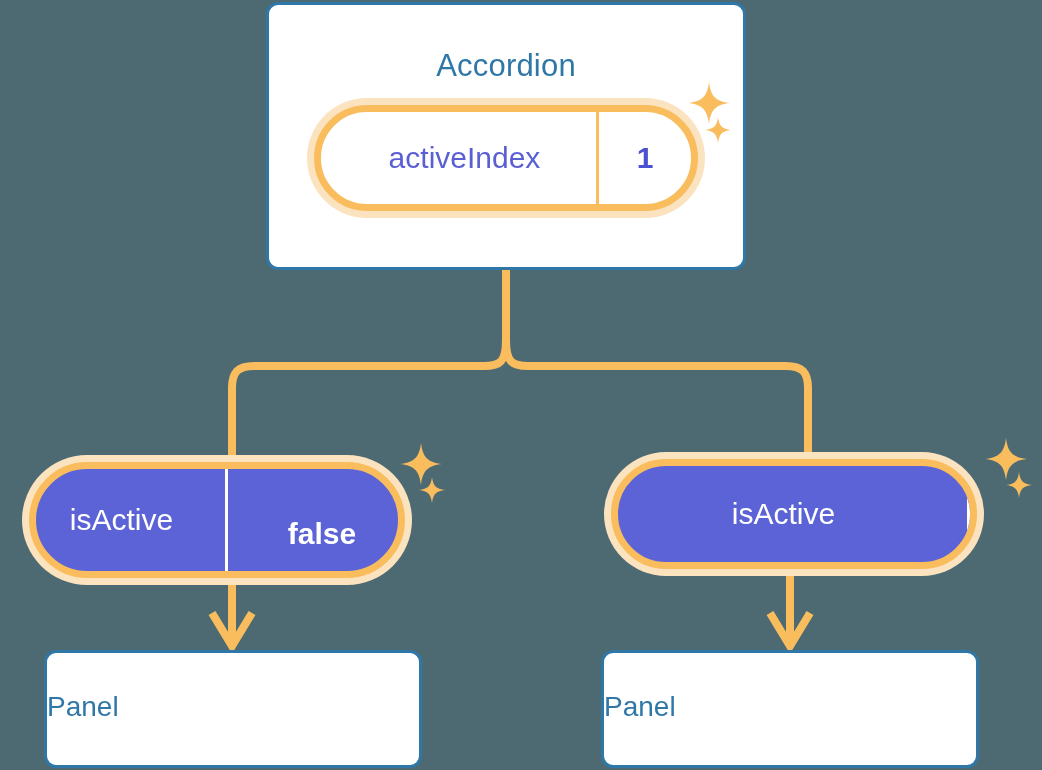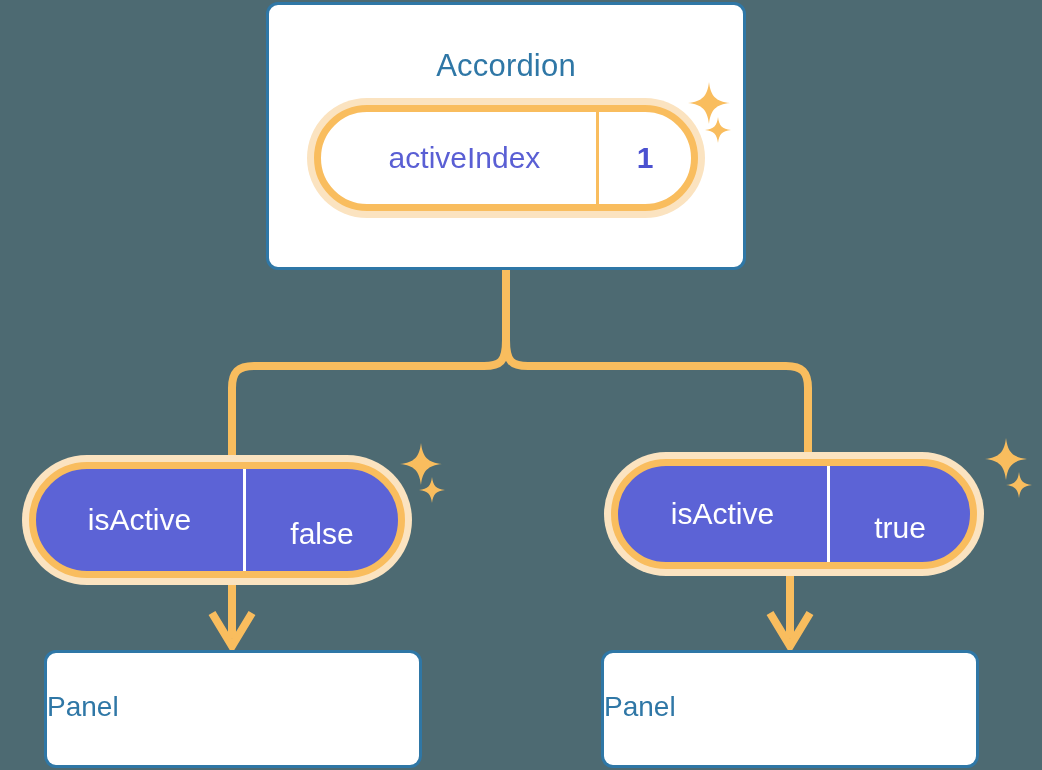--- a/index.html
+++ b/index.html
@@ -133,36 +133,37 @@
   #pill-activeindex .pill-val {
     flex: 0 0 92px;
     color: #4b51d0;
     font-size: 30px;
     font-weight: bold;
   }
 
   
   .pill-purple .pill-ring {
     background: #5c63d6;
+    gap: 18px;
   }
   .pill-purple .pill-key {
     flex: 1 1 auto;
     color: #ffffff;
     font-size: 30px;
     padding: 0 20px;
   }
   .pill-purple .pill-divider {
     width: 3px;
     background: #ffffff;
     flex: 0 0 3px;
   }
   .pill-purple .pill-val {
     color: #ffffff;
     font-size: 30px;
-    font-weight: normal;
+    font-weight: bold;
     padding: 0 22px;
     margin-top: 28px;
   }
   #pill-isactive-false {
     left: 22px;
     top: 455px;
     width: 390px;
     height: 130px;
   }
   #pill-isactive-false .pill-val { flex: 0 0 152px; }
@@ -238,21 +239,20 @@
   <div class="sparkle" style="left:419px; top:477px;">
     <svg width="26" height="26" viewBox="0 0 100 100">
       <path d="M50 0 C54 34 66 46 100 50 C66 54 54 66 50 100 C46 66 34 54 0 50 C34 46 46 34 50 0 Z" fill="#f9bd5e"></path>
     </svg>
   </div>
 
   <div class="pill-wrap pill-purple" id="pill-isactive-true">
     <div class="pill-ring">
       <div class="pill-cell pill-key">isActive</div>
       <div class="pill-divider"></div>
-      <div class="pill-cell pill-val">true</div>
     </div>
   </div>
   <div class="sparkle" style="left:985px; top:438px;">
     <svg width="42" height="42" viewBox="0 0 100 100">
       <path d="M50 0 C54 34 66 46 100 50 C66 54 54 66 50 100 C46 66 34 54 0 50 C34 46 46 34 50 0 Z" fill="#f9bd5e"></path>
     </svg>
   </div>
   <div class="sparkle" style="left:1006px; top:472px;">
     <svg width="26" height="26" viewBox="0 0 100 100">
       <path d="M50 0 C54 34 66 46 100 50 C66 54 54 66 50 100 C46 66 34 54 0 50 C34 46 46 34 50 0 Z" fill="#f9bd5e"></path>

